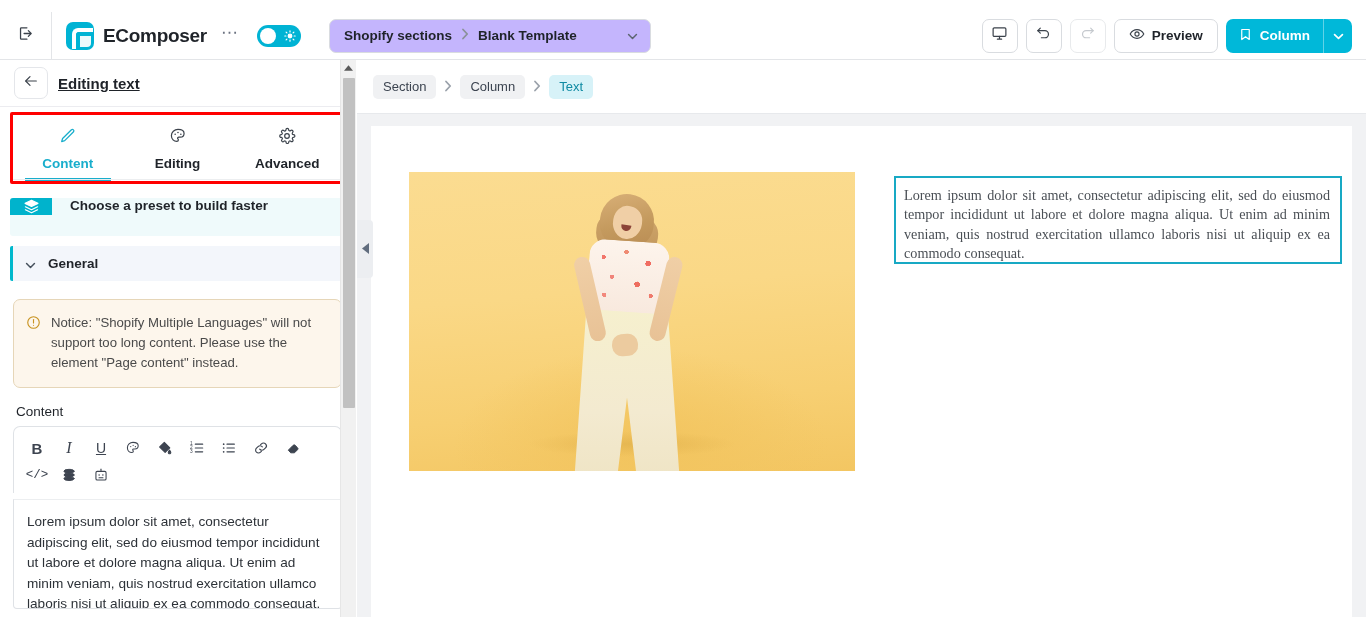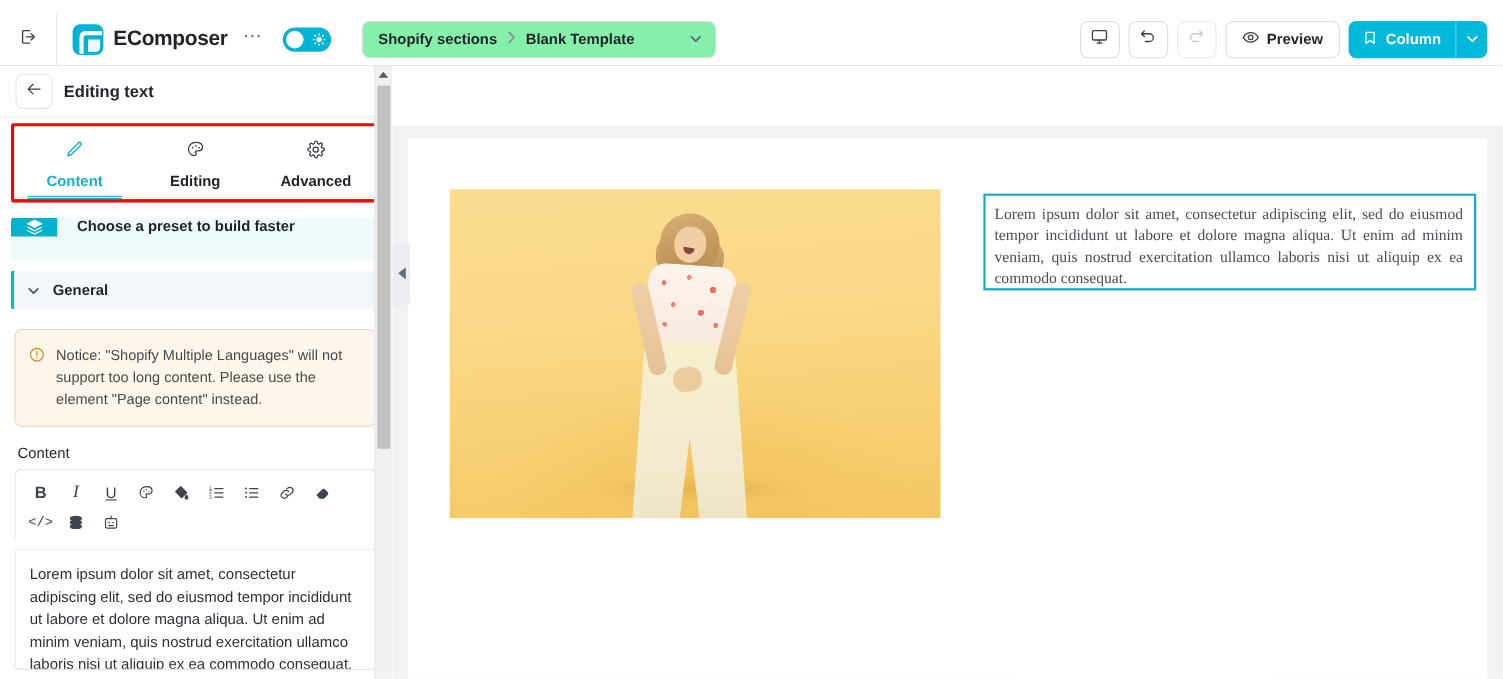--- a/index.html
+++ b/index.html
@@ -56,21 +56,21 @@
   }
   .tb-toggle .sunicon {
     position: absolute; right: 4px; width: 14px; height: 14px;
     display: flex; align-items: center; justify-content: center;
   }
 
   .tb-breadcrumb {
     margin-left: 28px; height: 34px; min-width: 322px;
     border: 1px solid #d9dce0; border-radius: 7px;
     display: flex; align-items: center; padding: 0 12px 0 14px; gap: 9px;
-    cursor: pointer; background: #86efac;
+    cursor: pointer; background: #c4b5fd;
   }
   .bc-item { font-size: 13.5px; color: #1f2329; font-weight: 600; }
   .bc-sep { color: #8a9199; font-size: 12px; }
   .bc-caret { margin-left: auto; padding-left: 26px; color: #5c6570; font-size: 11px; }
 
   .tb-right {
     margin-left: auto; display: flex; align-items: flex-end; gap: 8px; padding-right: 14px; padding-left: 44px;
   }
   .icon-btn {
     width: 36px; height: 34px; border: 1px solid #d9dce0; border-radius: 7px;
@@ -104,21 +104,21 @@
   }
   .sb-header {
     height: 47px; display: flex; align-items: center; gap: 10px;
     padding-left: 14px; border-bottom: 1px solid #ececf0; background: #fff;
   }
   .sb-back {
     width: 34px; height: 32px; border: 1px solid #e4e6ea; border-radius: 7px;
     display: flex; align-items: center; justify-content: center; cursor: pointer;
     background: #fff;
   }
-  .sb-title { font-size: 15px; color: #1f2329; font-weight: 600; }
+  .sb-title { font-size: 15px; color: #1f2329; font-weight: 600; text-decoration: underline; }
 
   .tabs-anno {
     position: relative; margin: 5px 10px 0 10px;
     border: 3px solid #ff0000; border-radius: 2px; height: 72px;
   }
   .tabs {
     display: flex; height: 100%; background: #fff; position: relative;
   }
   .tab {
     flex: 1; display: flex; flex-direction: column; align-items: center;
@@ -576,20 +576,35 @@
         </svg>
     </div>
     <div class="thumb"></div>
     <div class="arrow bottom">
       <svg width="9" height="6" viewBox="0 0 10 6" fill="#5a5a5a">
           <path d="M5 6L0 0h10z"></path>
         </svg>
     </div>
   </div>
 
+  <div class="canvas-top">
+    <div class="chip">Section</div>
+    <span class="chip-sep">
+      <svg width="8" height="12" viewBox="0 0 8 12" fill="none" stroke="#9aa1aa" stroke-width="1.8" stroke-linecap="round" stroke-linejoin="round">
+          <path d="M2 1.5L6.2 6 2 10.5"></path>
+        </svg>
+    </span>
+    <div class="chip">Column</div>
+    <span class="chip-sep">
+      <svg width="8" height="12" viewBox="0 0 8 12" fill="none" stroke="#9aa1aa" stroke-width="1.8" stroke-linecap="round" stroke-linejoin="round">
+          <path d="M2 1.5L6.2 6 2 10.5"></path>
+        </svg>
+    </span>
+    <div class="chip active">Text</div>
+  </div>
 
   <div class="collapse-tab">
     <span>
       <svg width="7" height="11" viewBox="0 0 7 11" fill="#616d7e">
           <path d="M7 0L0 5.5 7 11z"></path>
         </svg>
     </span>
   </div>
 
   <div class="canvas">

